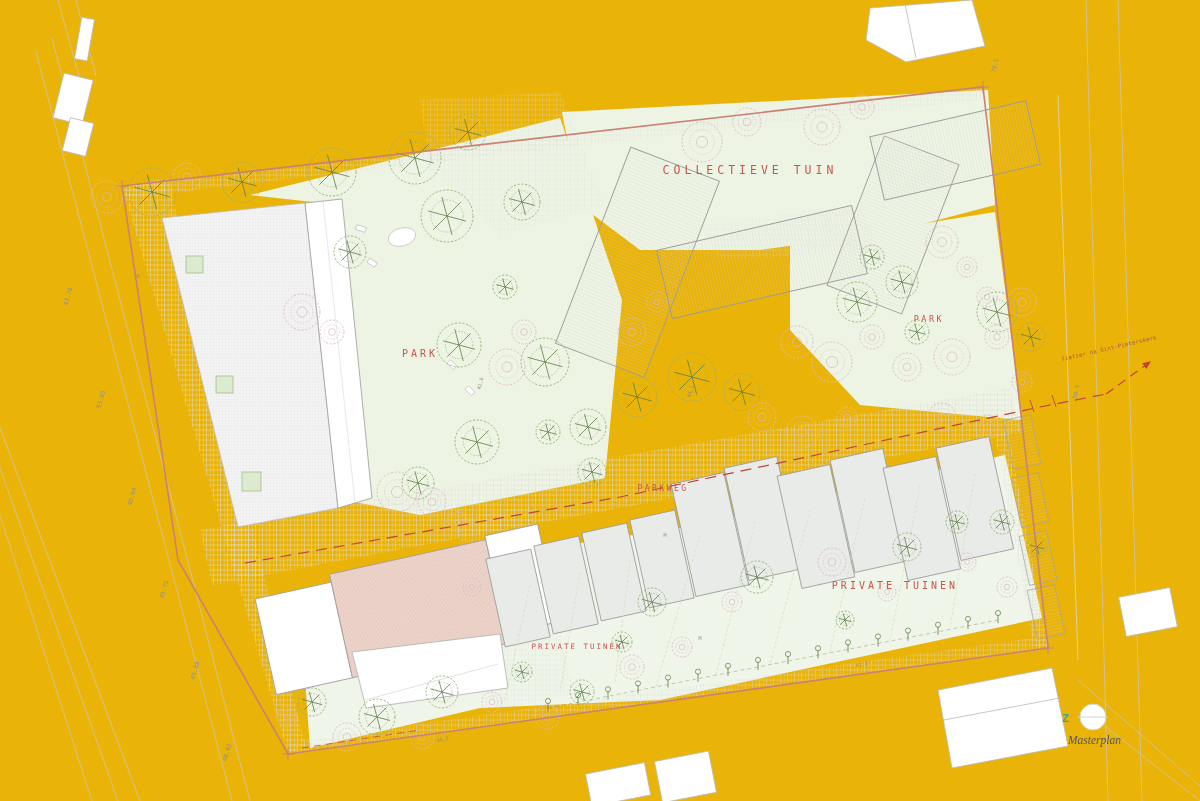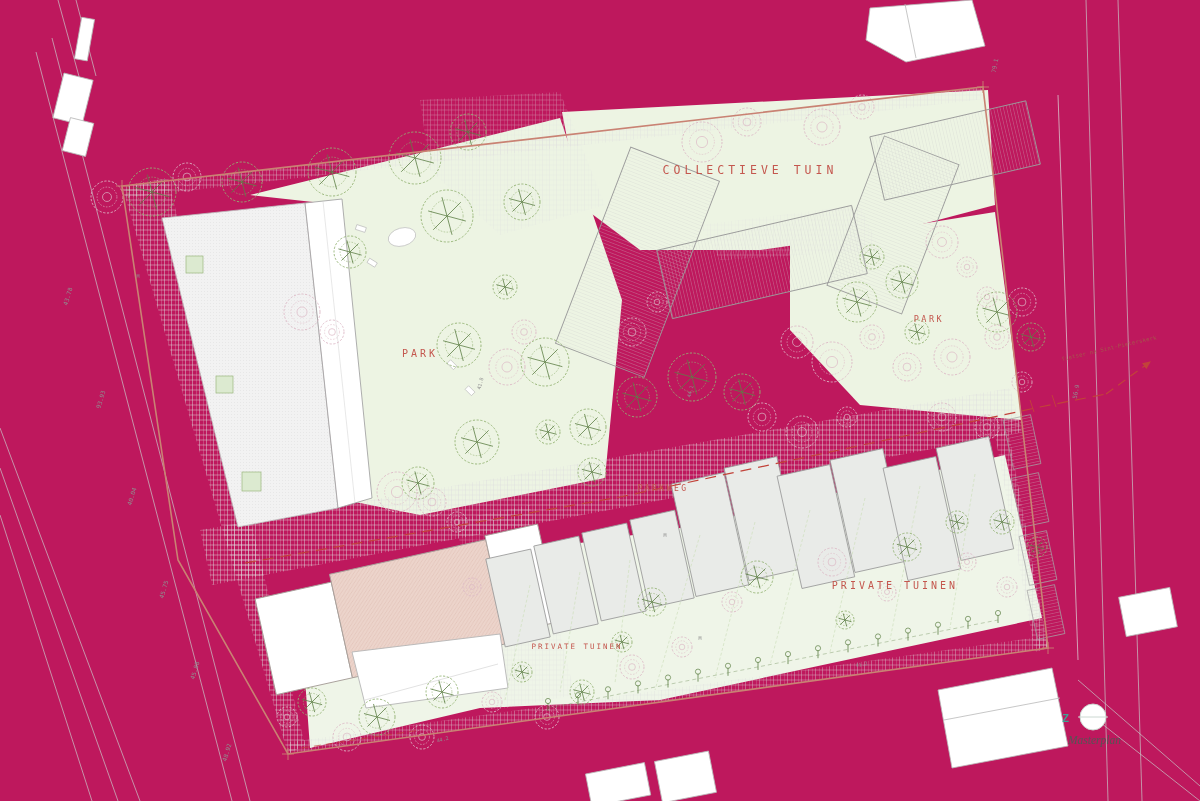--- a/index.html
+++ b/index.html
@@ -1,16 +1,16 @@
 <!DOCTYPE html>
 <html><head>
 <meta charset="utf-8">
 <style>
   html,body{margin:0;padding:0;background:#ffffff;}
-  .canvas{position:relative;width:1200px;height:801px;background:#be185d;overflow:hidden;
+  .canvas{position:relative;width:1200px;height:801px;background:#eab308;overflow:hidden;
           font-family:"DejaVu Sans Mono", monospace;}
   svg{display:block}
   text{user-select:none}
 </style>
 </head>
 <body>
 
 <div class="canvas">
 <svg id="plan" width="1200" height="801" viewBox="0 0 1200 801">
   <defs>

